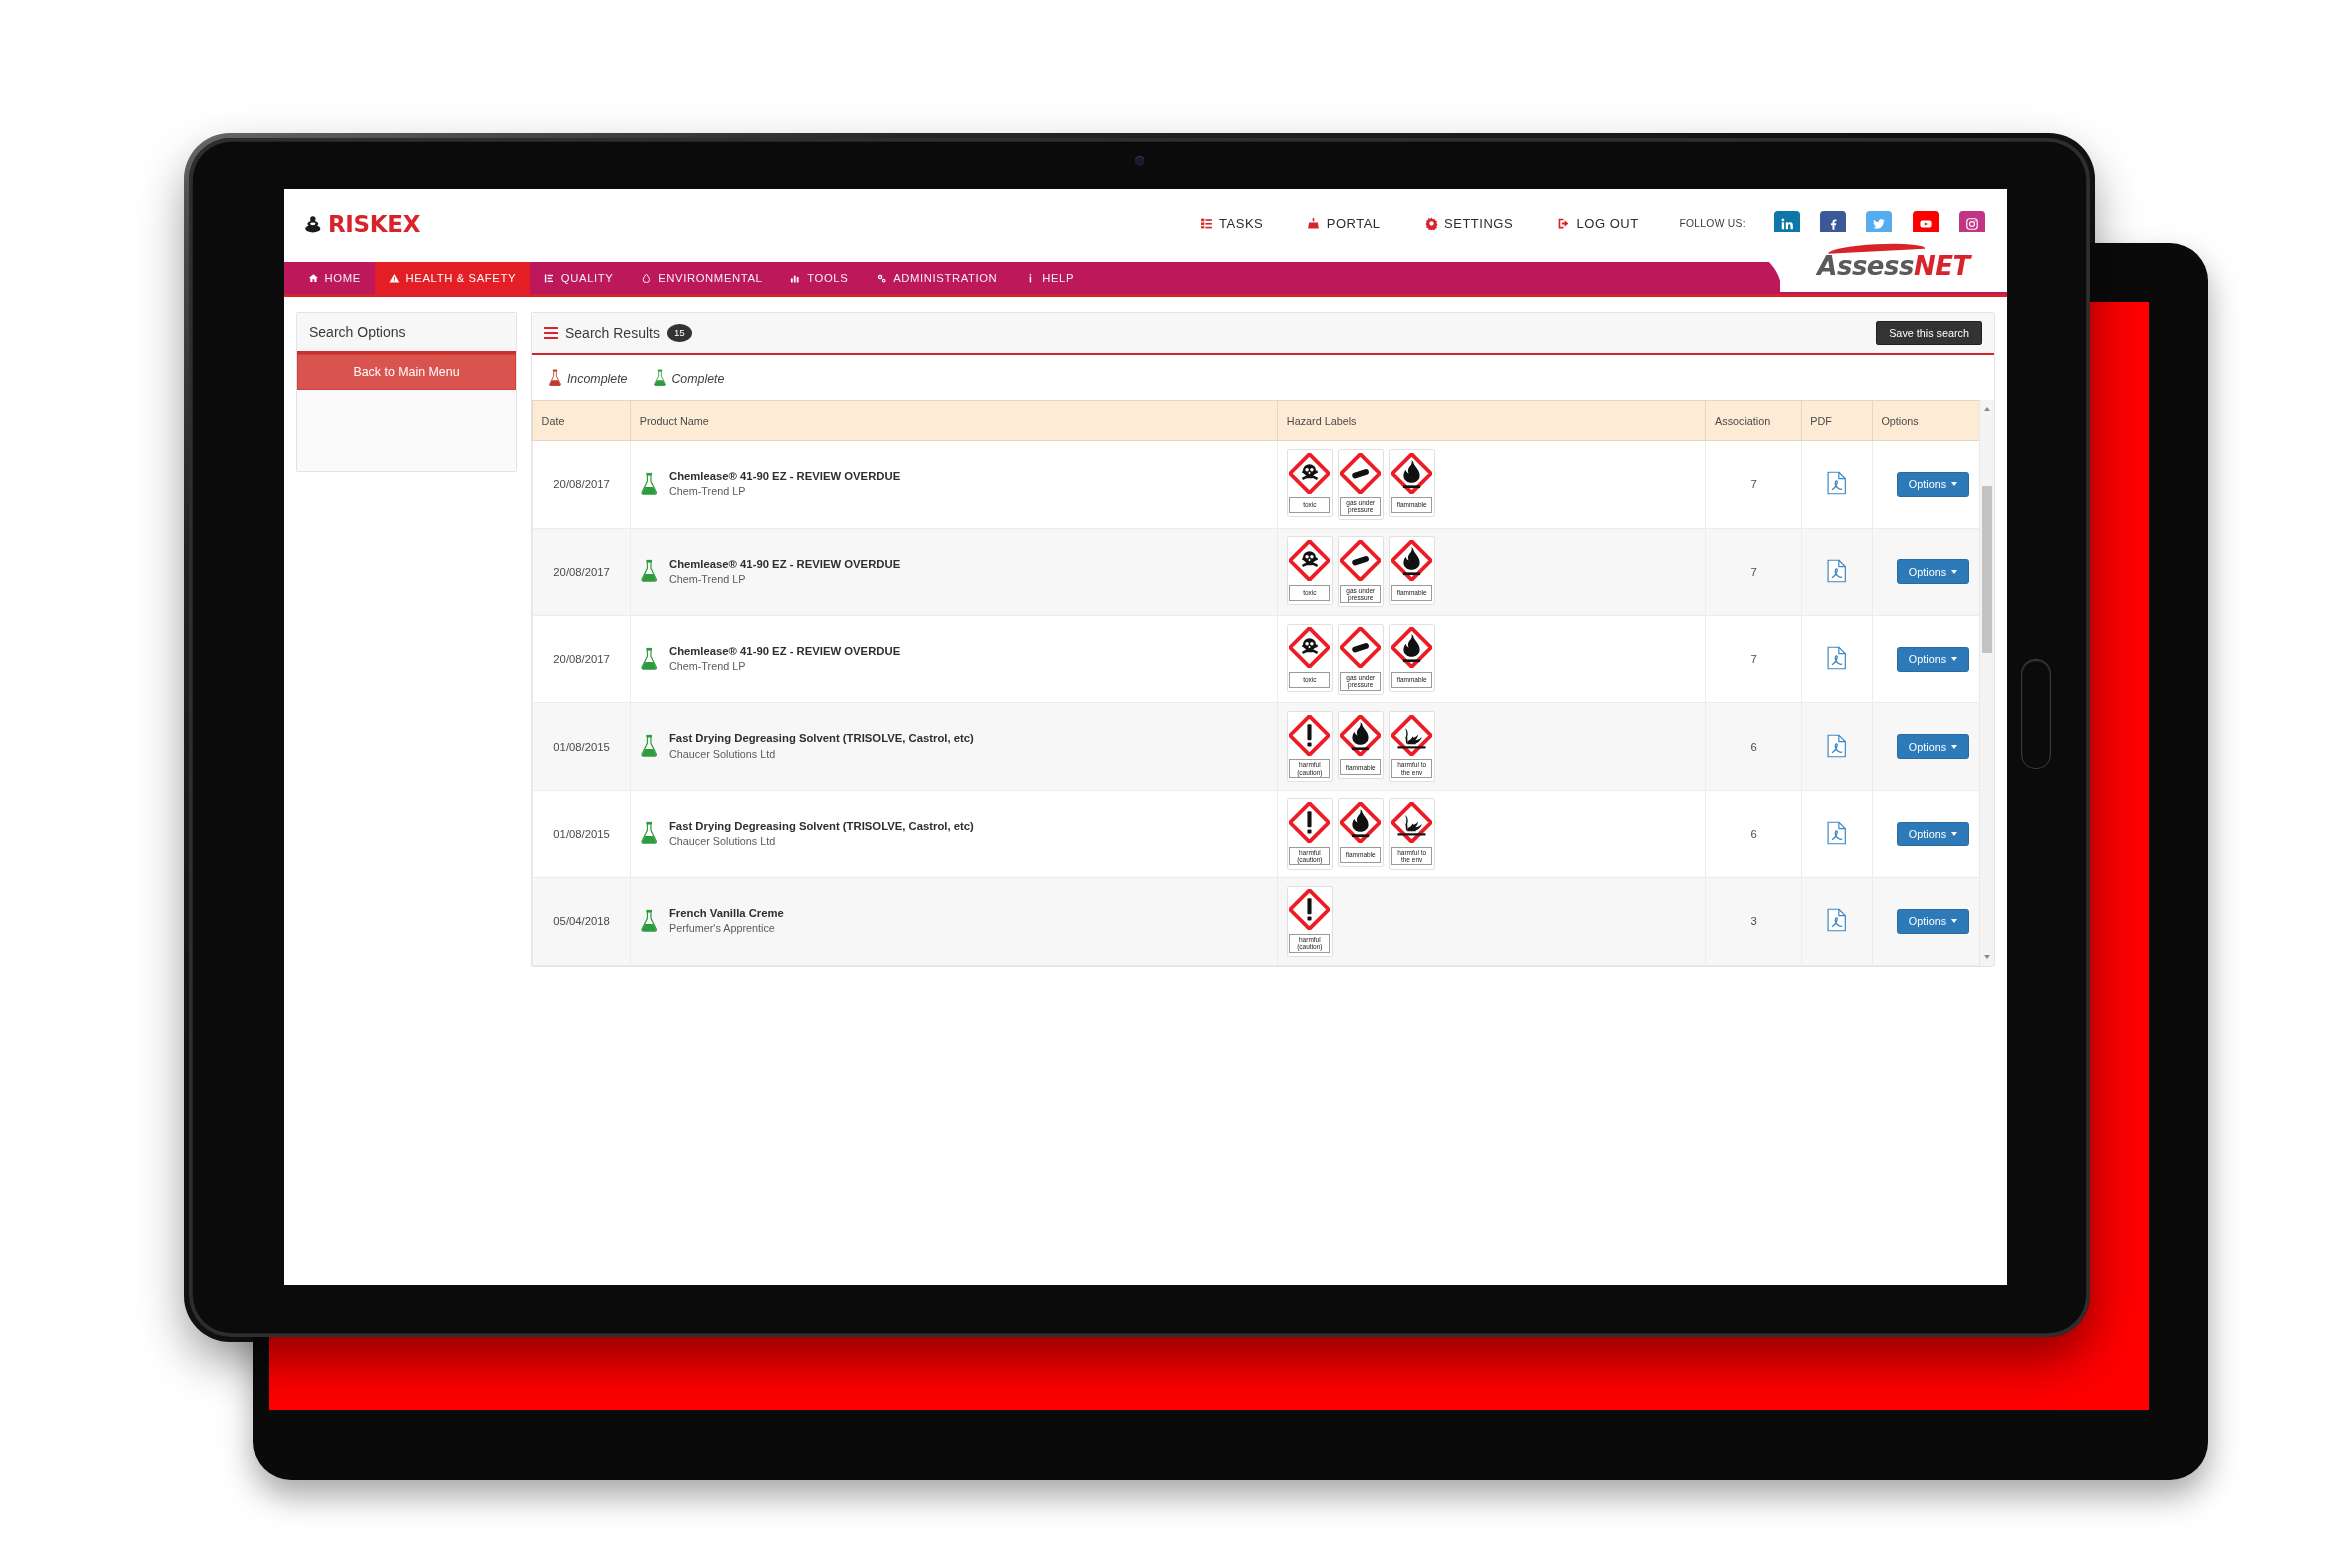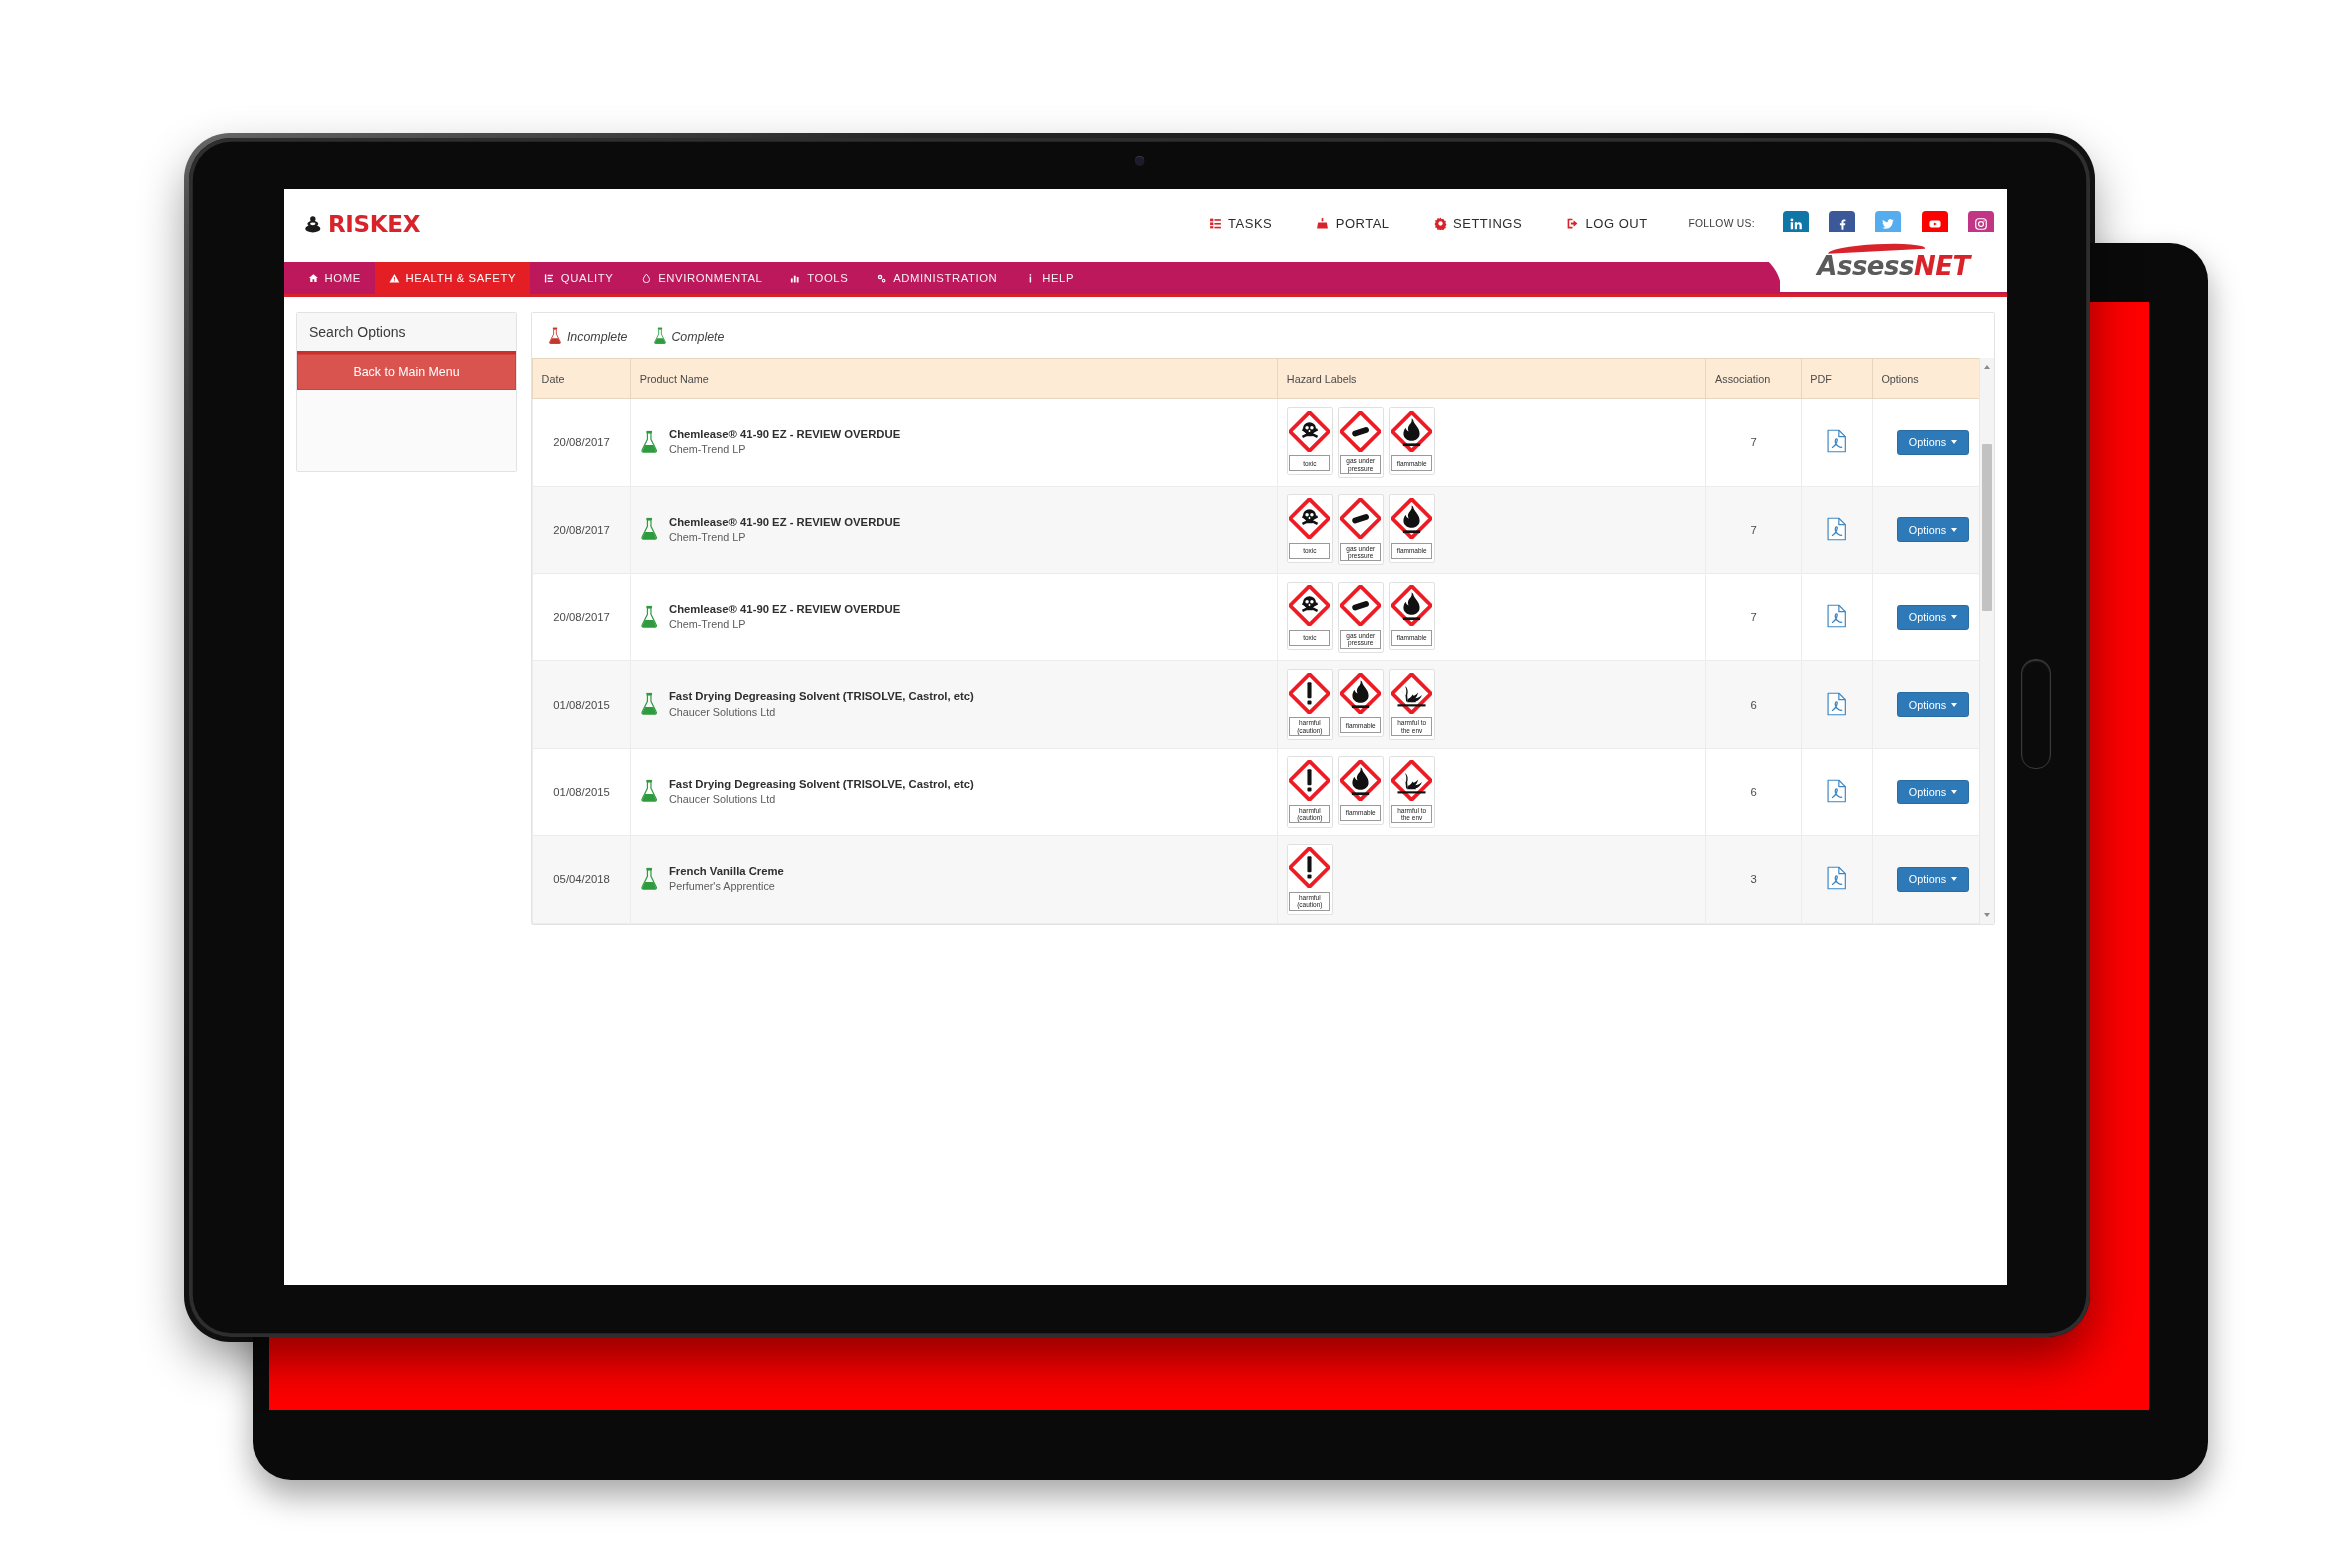--- a/index.html
+++ b/index.html
@@ -58,21 +58,21 @@
   .brand{position:absolute;left:18px;top:21.6px;display:flex;align-items:center;gap:4.3px;}
   .brand-mark{
     width:21.6px;height:21.6px;position:relative;
   }
   .brand-mark svg{display:block;}
   .brand-text{
     font-size:23px;font-weight:bold;color:#d8232a;letter-spacing:-0.3px;
     font-family:"DejaVu Sans", sans-serif;
   }
 
-  .topnav{position:absolute;right:13px;top:21.6px;display:flex;align-items:center;gap:16px;justify-content:center;}
+  .topnav{position:absolute;right:22px;top:21.6px;display:flex;align-items:center;gap:16px;justify-content:center;}
   .topnav-item{
     display:flex;align-items:center;gap:6.5px;
     padding:0 14px;font-size:13px;letter-spacing:0.5px;color:#2c2c2c;
     font-weight:normal;cursor:pointer;white-space:nowrap;
   }
   .topnav-item .ico{color:#d8232a;display:inline-flex;align-items:center;}
   .follow-lbl{font-size:10.3px;color:#3a3a3a;letter-spacing:0.3px;padding:0 7.6px 0 10.8px;white-space:nowrap;}
   .soc{
     width:26px;height:26px;border-radius:3.8px;margin-left:4.3px;
     display:flex;align-items:center;justify-content:center;
@@ -405,20 +405,32 @@
 
       <div class="page">
 
         <div class="sidebar">
           <div class="sidebar-head">Search Options</div>
           <div class="sidebar-btn">Back to Main Menu</div>
         </div>
 
         <div class="results">
 
+          <div class="results-head">
+            <div class="results-title">
+              <span class="hamburger">
+                  <i></i>
+                  <i></i>
+                  <i></i>
+                </span>
+              <span>Search Results</span>
+              <span class="badge-count">15</span>
+            </div>
+            <button class="save-search">Save this search</button>
+          </div>
 
           <div class="legend">
             <div class="legend-item">
               <span>
                 <svg width="14" height="17.3" viewBox="0 0 26 32">
                   <rect x="9" y="1" width="8" height="3" fill="#c0392b"></rect>
                   <path d="M10.5 4v9L3 28a2 2 0 0 0 1.8 3h16.4A2 2 0 0 0 23 28l-7.5-15V4z" fill="none" stroke="#c0392b" stroke-width="1.6"></path>
                   <path d="M7.2 21h11.6l3.4 7a2 2 0 0 1-1.8 3H5.6A2 2 0 0 1 3.8 28z" fill="#c0392b"></path>
                 </svg>
               </span>

